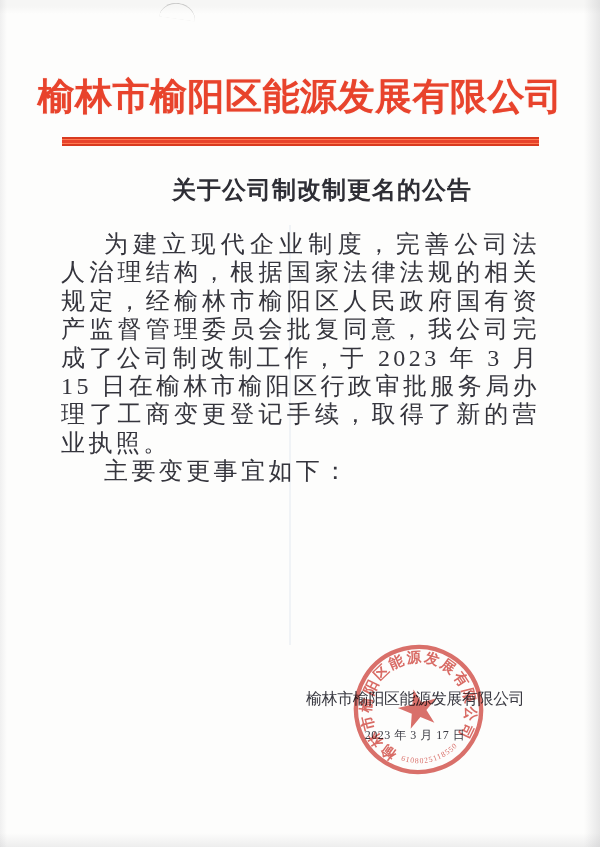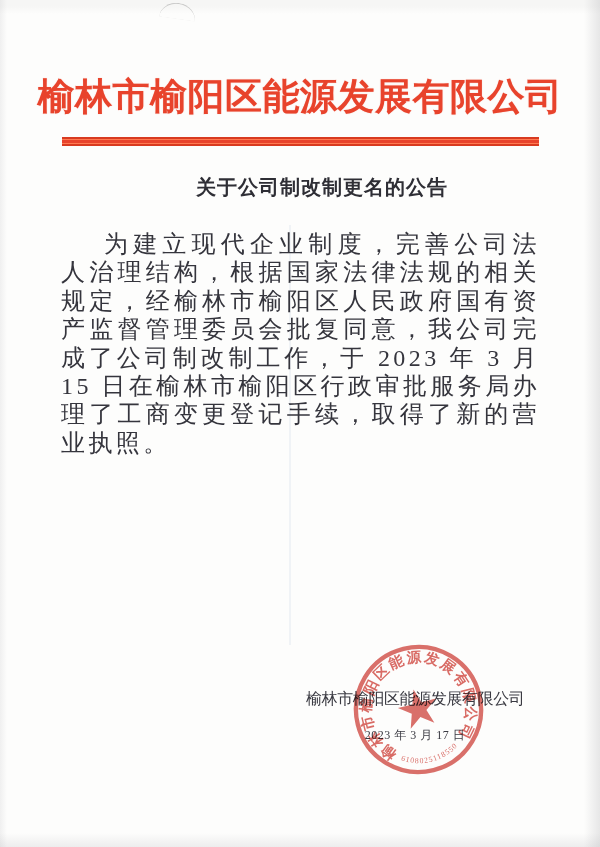--- a/index.html
+++ b/index.html
@@ -57,21 +57,21 @@
       #ff7a52 2px 3px,
       #e8432c 3px 6px,
       #ff7a52 6px 7px,
       #d83a20 7px 9px
     );
   }
   
   .doc-title {
     position: absolute; top: 174px; left: 0; width: 100%;
     text-align: center;
-    font-size: 20px; font-weight: 700; letter-spacing: 1px;
+    font-size: 24px; font-weight: 700; letter-spacing: 1px;
     color: #2e2e35;
     padding-left: 44px;
   }
   
   .body-text {
     position: absolute; top: 230px; left: 61px; width: 479px;
     color: #35353d;
   }
   .body-text p {
     margin: 0;
@@ -113,20 +113,21 @@
   <div class="scan-vline"></div>
 
   <div class="letterhead">榆林市榆阳区能源发展有限公司</div>
 
   <div class="red-rule"></div>
 
   <div class="doc-title">关于公司制改制更名的公告</div>
 
   <div class="body-text">
     <p>为建立现代企业制度，完善公司法人治理结构，根据国家法律法规的相关规定，经榆林市榆阳区人民政府国有资产监督管理委员会批复同意，我公司完成了公司制改制工作，于 2023 年 3 月 15 日在榆林市榆阳区行政审批服务局办理了工商变更登记手续，取得了新的营业执照。</p>
+    <p>主要变更事宜如下：</p>
   </div>
 
   <div class="signature">
     <div class="sig-company">榆林市榆阳区能源发展有限公司</div>
     <div class="sig-date">2023 年 3 月 17 日</div>
   </div>
 
   <div class="seal">
     <svg viewBox="0 0 150 150" xmlns="http://www.w3.org/2000/svg">
       <defs>

